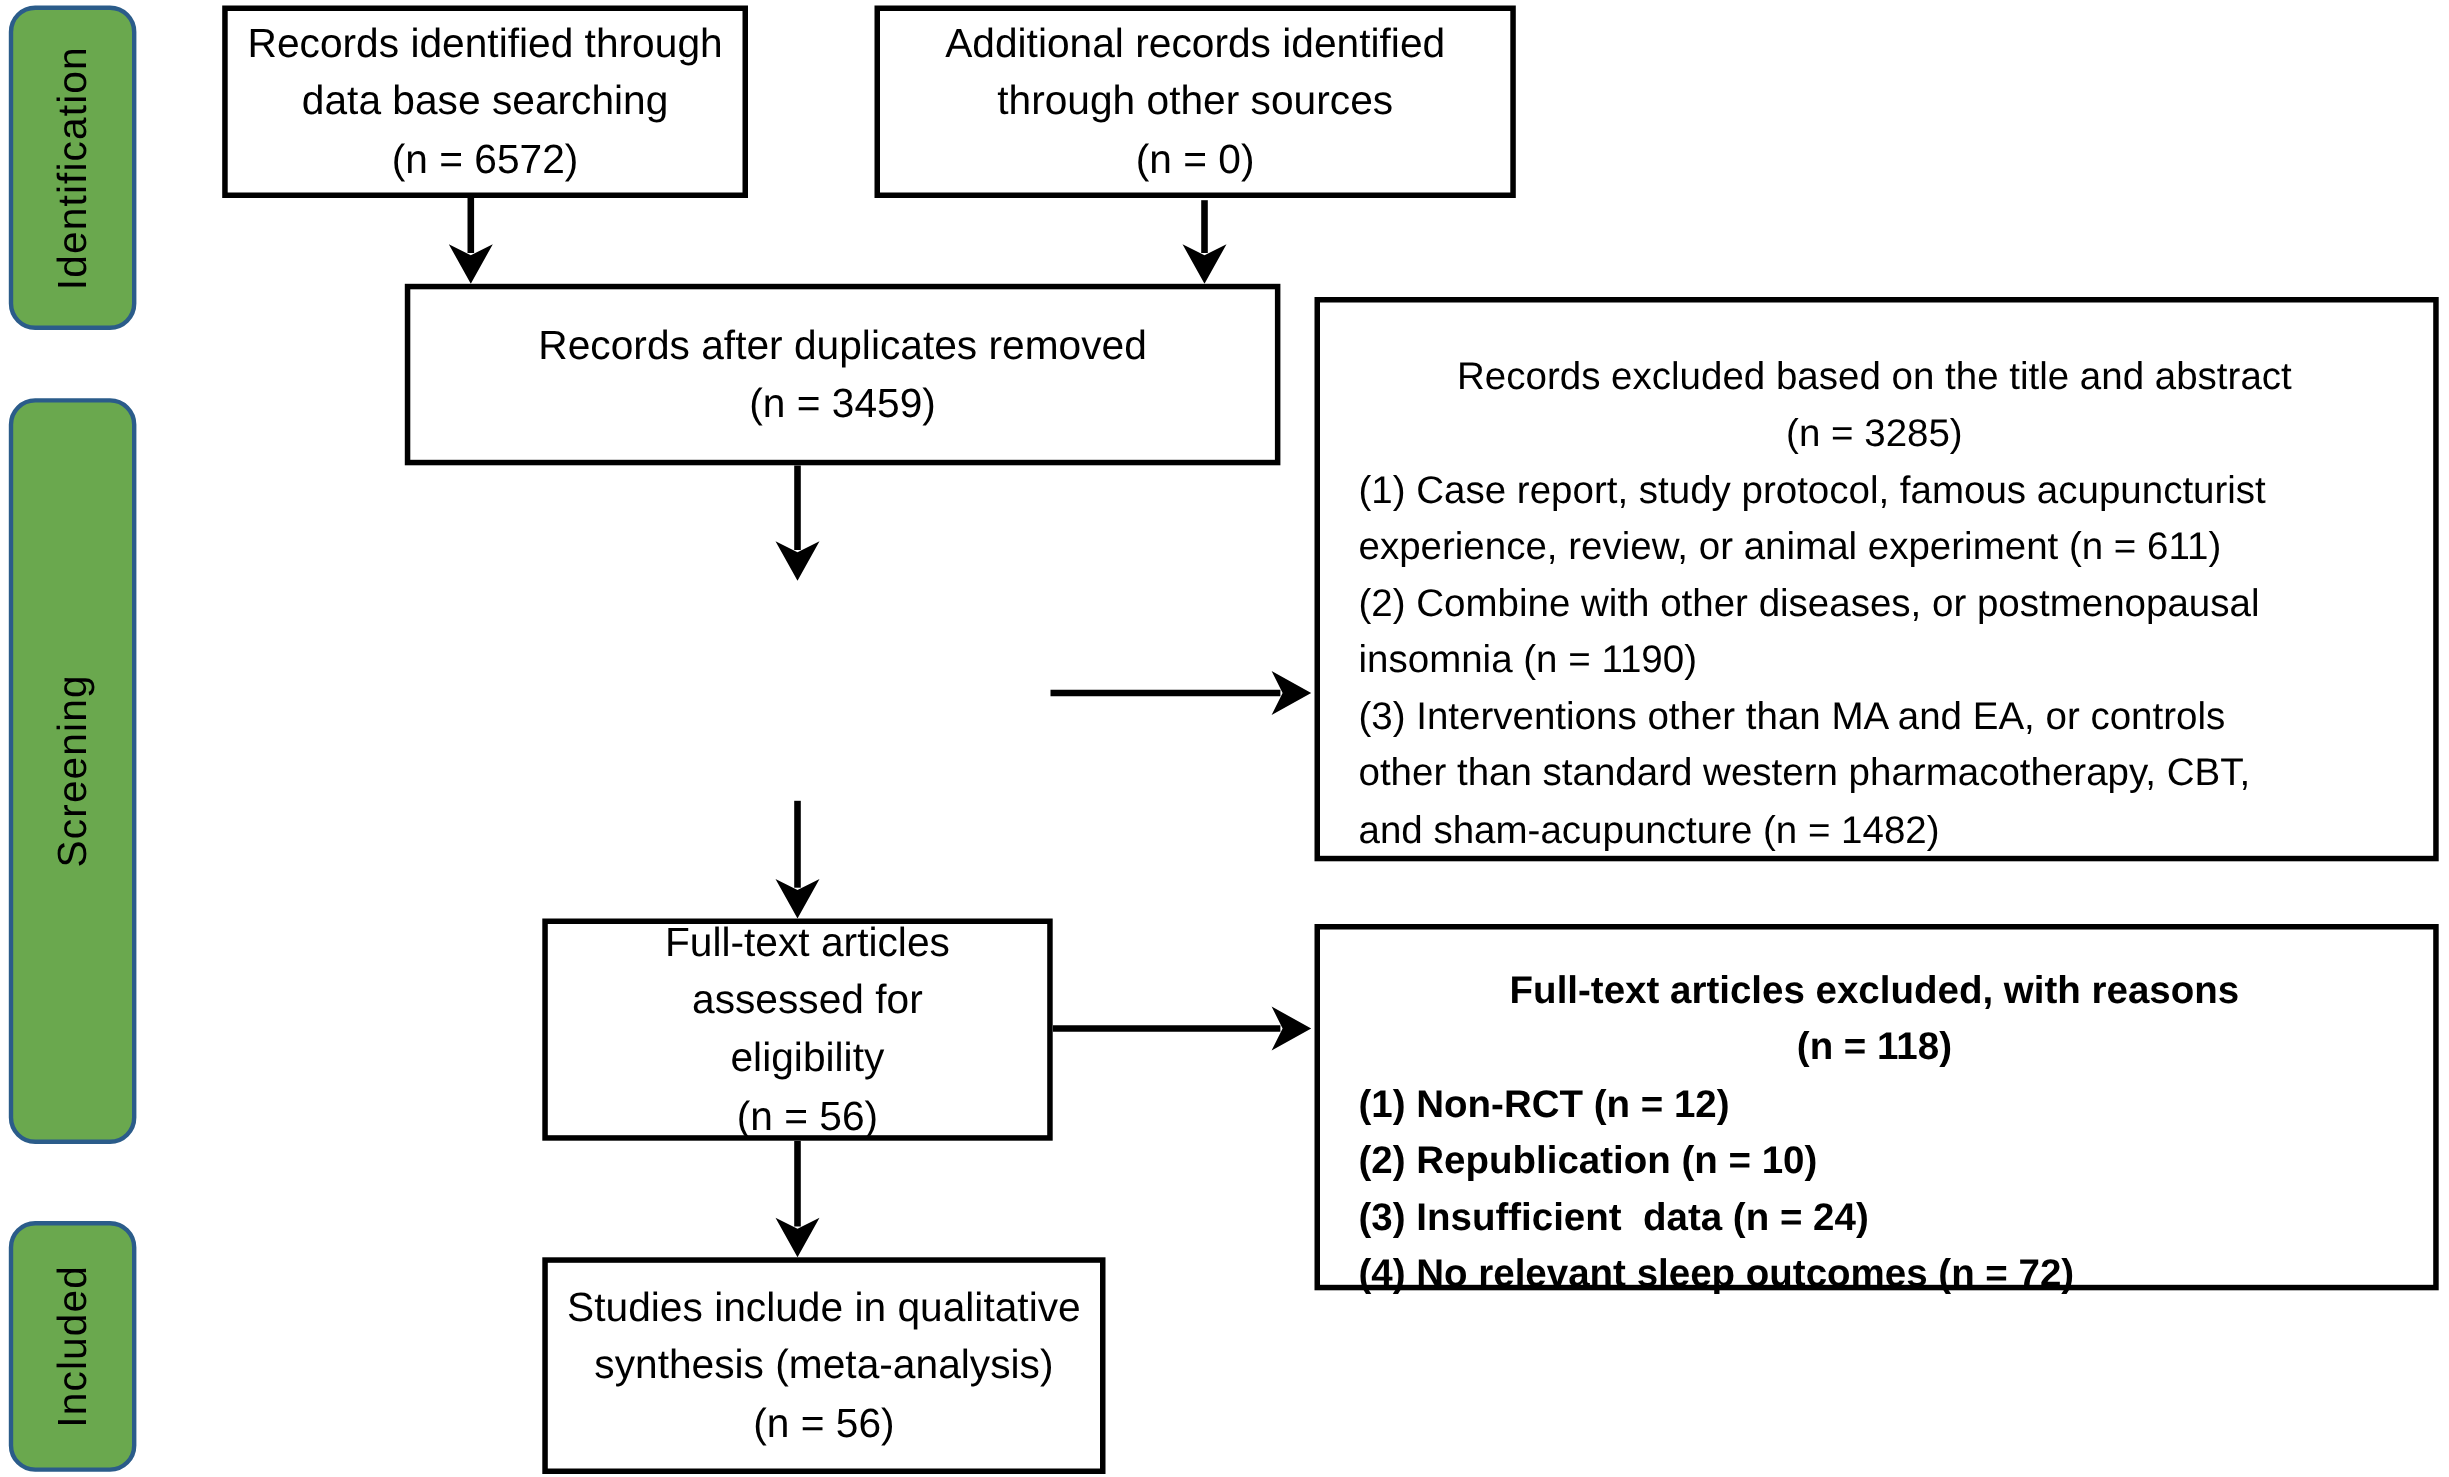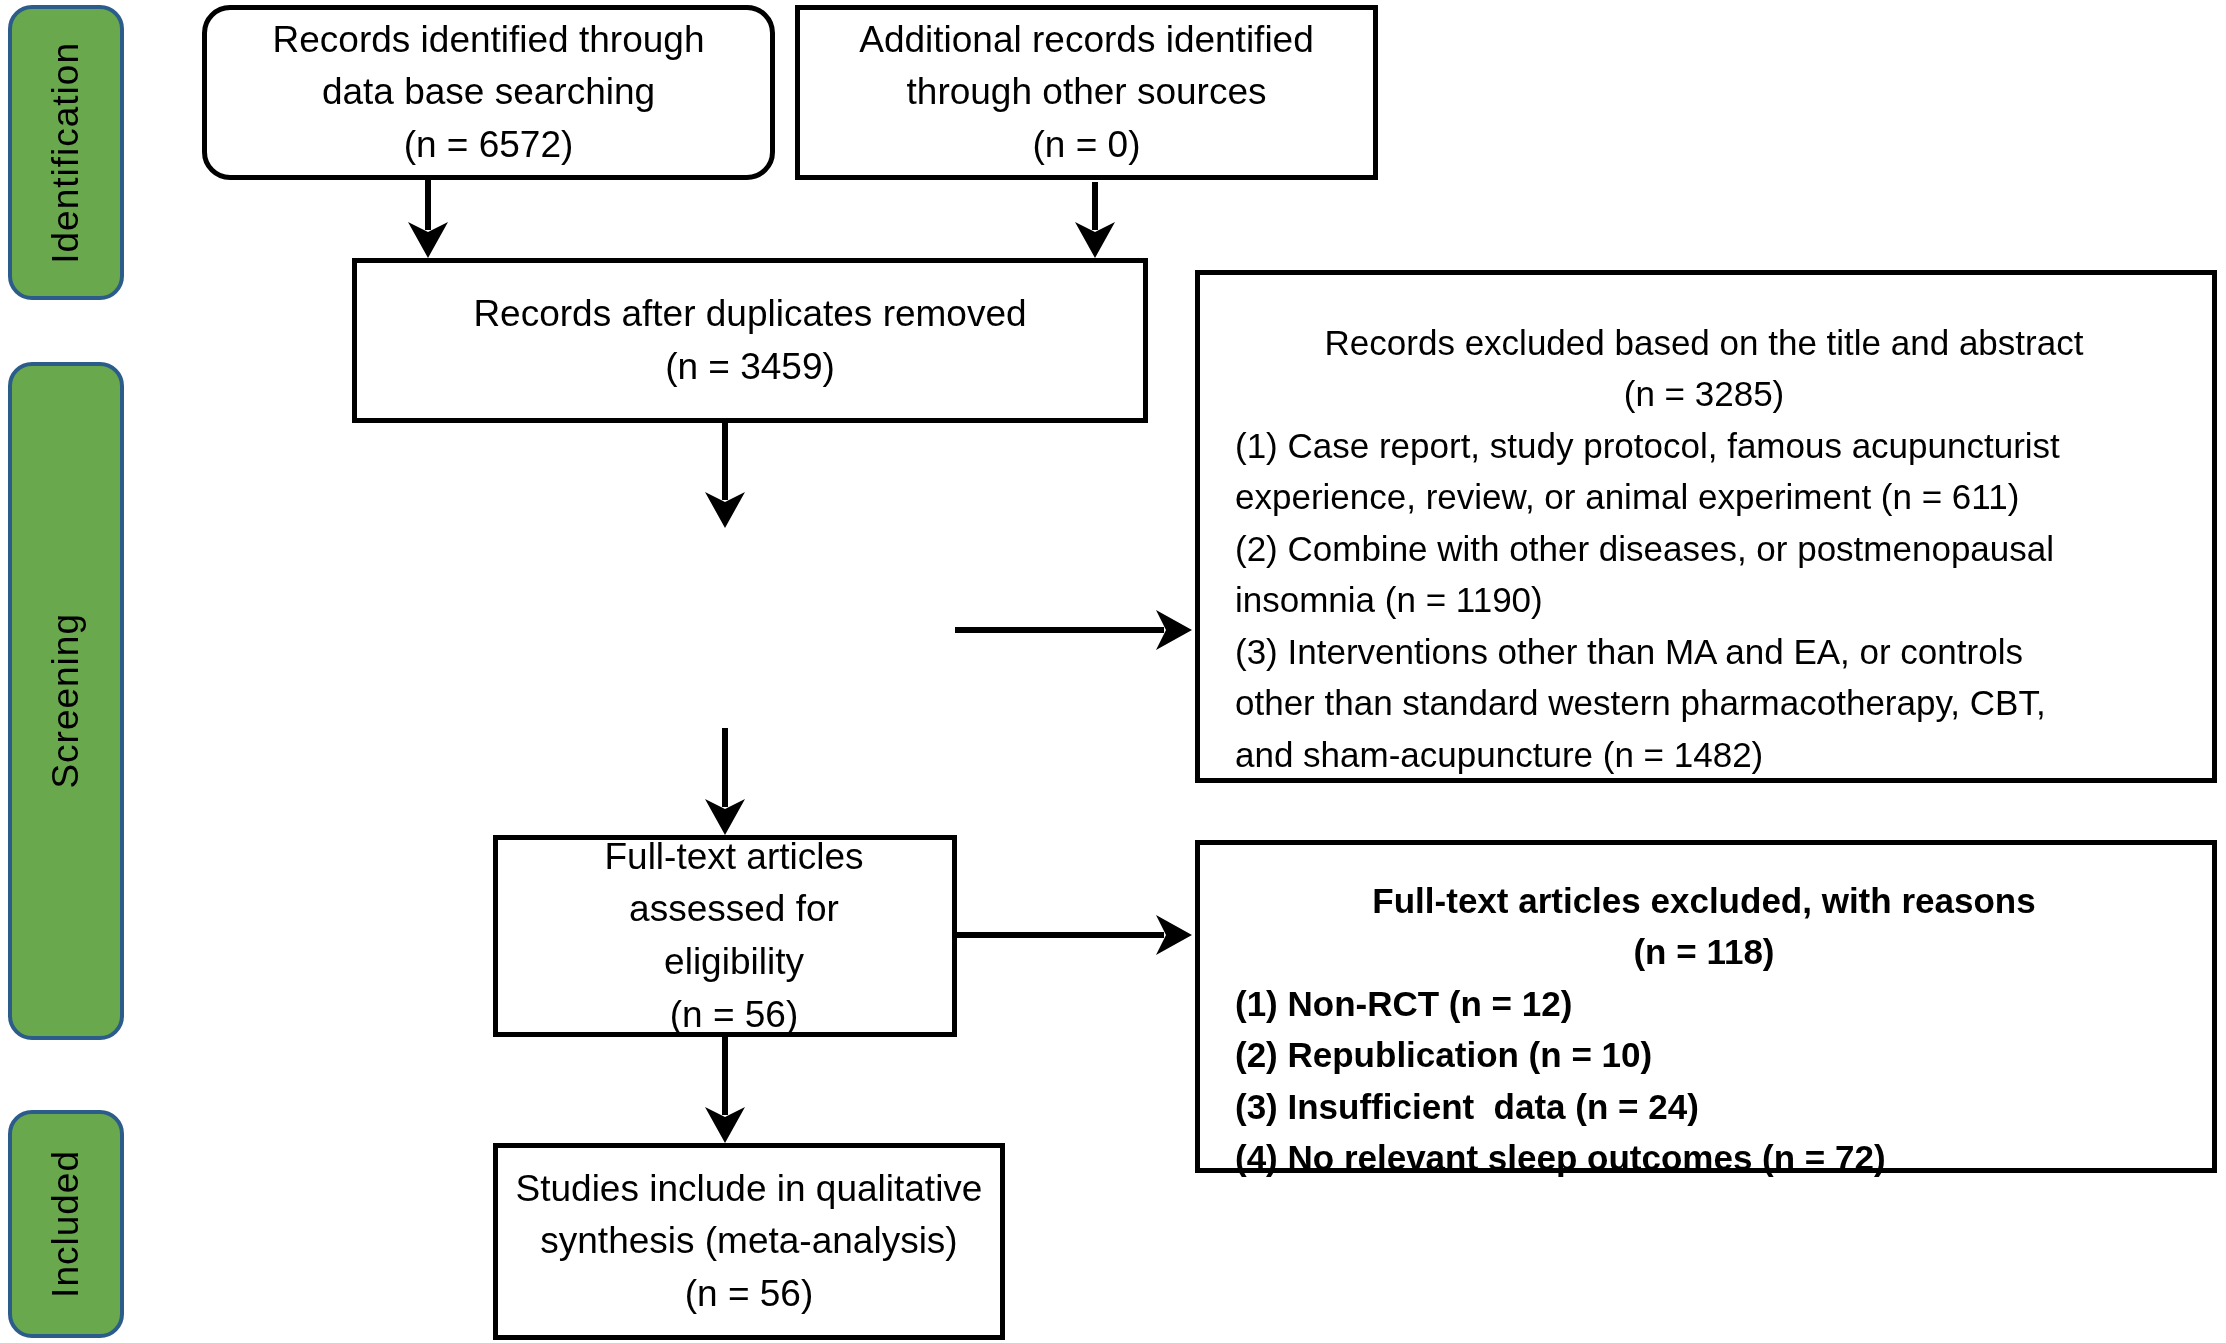--- a/index.html
+++ b/index.html
@@ -64,23 +64,23 @@
   }
   .ebox .excl-title { text-align: center; white-space: pre-line; }
   .ebox .excl-count { text-align: center; }
   .ebox .excl-reason { text-align: left; white-space: pre-wrap; margin-left: 21px; }
   #box-excluded2 { padding-top: 30px; font-weight: bold; }
 
   #stage-identification { left: 8px;  top: 5px;    width: 116px; height: 295px; }
   #stage-screening      { left: 8px;  top: 362px;  width: 116px; height: 678px; }
   #stage-included       { left: 8px;  top: 1110px; width: 116px; height: 228px; }
 
-  #box-identified  { left: 202px;  top: 5px;    width: 573px;  height: 175px; border-radius: 28px; }
+  #box-identified  { left: 202px;  top: 5px;    width: 478px;  height: 175px; }
   #box-additional  { left: 795px;  top: 5px;    width: 583px;  height: 175px; }
-  #box-duplicates  { left: 352px;  top: 258px;  width: 796px;  height: 165px; }
+  #box-duplicates  { left: 368px;  top: 258px;  width: 796px;  height: 165px; }
   #box-screened    { left: 495px;  top: 528px;  width: 460px;  height: 200px; }
   #box-fulltext    { left: 493px;  top: 835px;  width: 464px;  height: 202px; padding-left: 28px; }
   #box-qualitative { left: 493px;  top: 1143px; width: 512px;  height: 197px; }
   #box-excluded1   { left: 1195px; top: 270px;  width: 1022px; height: 513px; }
   #box-excluded2   { left: 1195px; top: 840px;  width: 1022px; height: 333px; }
 </style>
 </head>
 <body>
 
 <div class="canvas">

